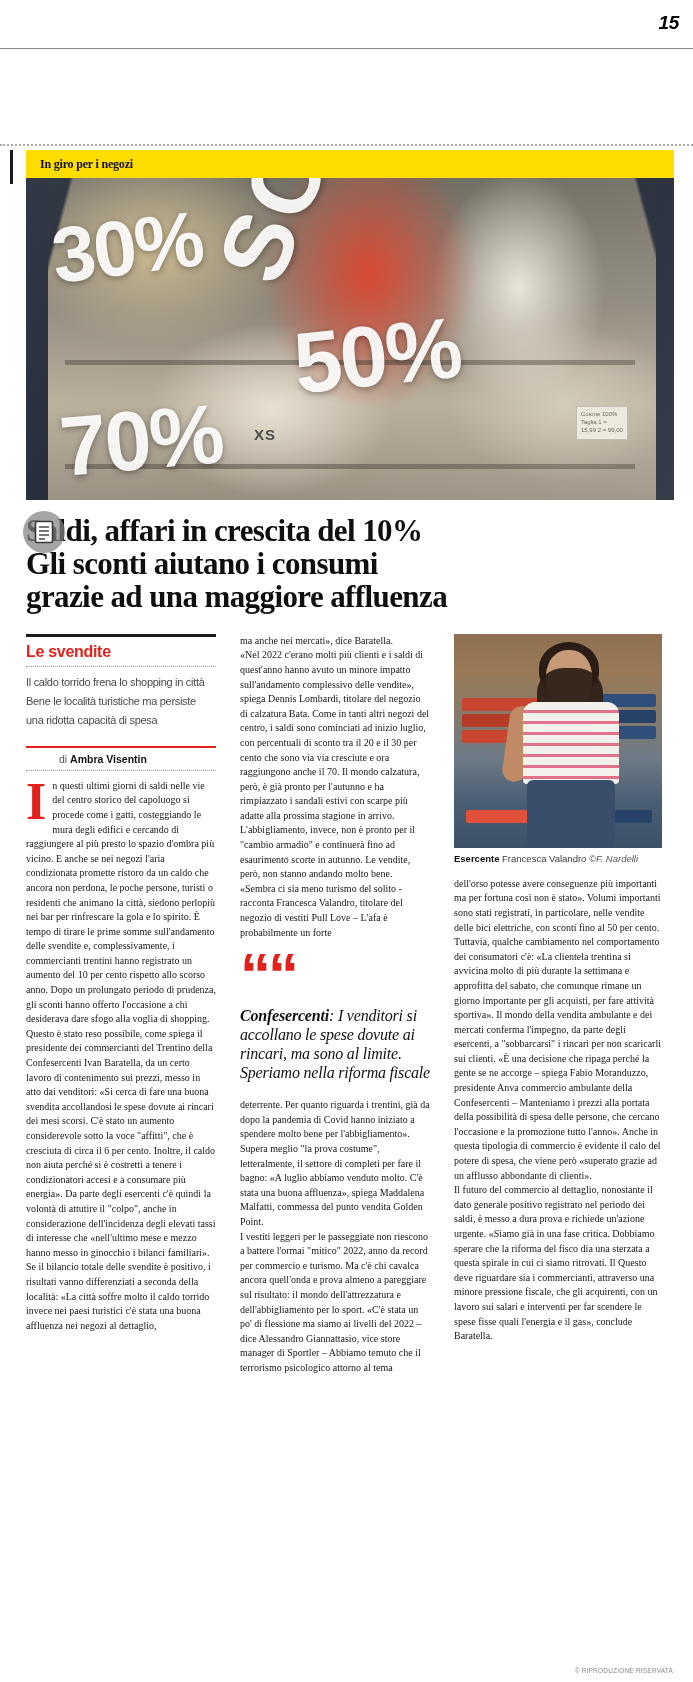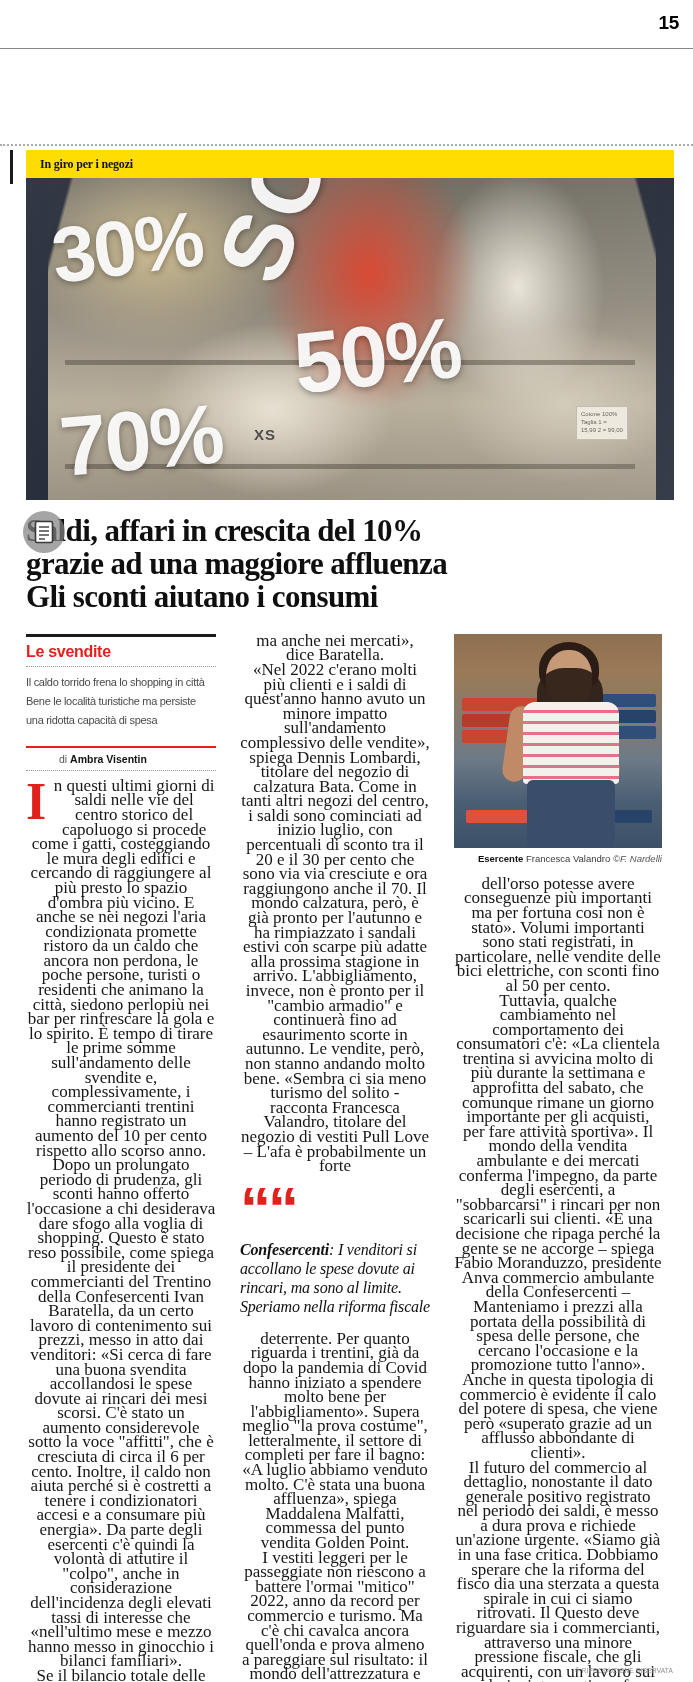--- a/index.html
+++ b/index.html
@@ -10,20 +10,21 @@
     font-family: "Liberation Serif", serif;
     color: #1a1a1a;
     overflow: hidden;
     position: relative;
   }
 
   
   .page-header {
     height: 50px;
     position: relative;
+    font-style: italic;
   }
   .page-number {
     position: absolute;
     right: 14px; top: 12px;
     font-family: "Liberation Sans", sans-serif;
     font-weight: bold;
     font-size: 19px;
     color: #000;
     letter-spacing: -0.3px;
   }
@@ -194,23 +195,23 @@
     font-size: 10.5px;
     color: #2a2a2a;
   }
   .byline .di { font-weight: normal; color: #555; margin-left: 33px; }
   .byline .author { font-weight: bold; color: #111; text-align: center; }
   .byline-dots { border-top: 1px dotted #9a9a9a; margin: 5px 0 8px 0; }
 
   
   .body {
     font-family: "Liberation Serif", serif;
-    font-size: 17px;
+    font-size: 10px;
     line-height: 14.6px;
-    text-align: center;
+    text-align: left;
     color: #161616;
     hyphens: none;
   }
   .body p { margin: 0; }
   .dropcap::first-letter {
     float: left;
     font-family: "Liberation Serif", serif;
     font-weight: bold;
     font-size: 52px;
     line-height: 42px;
@@ -291,21 +292,20 @@
     position: absolute; left: 35%; top: 146px;
     width: 88px; height: 68px; background: #3a4e6b; border-radius: 6px;
   }
 
   .caption {
     margin-top: 5px;
     font-family: "Liberation Sans", sans-serif;
     font-size: 9.5px;
     line-height: 12px;
     color: #3a3a3a;
-    text-align: right;
   }
   .caption .cap-lead { font-weight: bold; color: #111; }
   .caption .cap-credit { font-style: italic; color: #555; }
 
   .col3-body { margin-top: 12px; }
 
   .copyright {
     position: absolute;
     right: 20px; bottom: 8px;
     font-family: "Liberation Sans", sans-serif;
@@ -352,22 +352,22 @@
     <span class="doc-badge">
       <svg width="20" height="24" viewBox="0 0 20 24" aria-hidden="true">
         <rect x="1.5" y="1.5" width="17" height="21" rx="1.5" fill="#ffffff" stroke="#3a3a3a" stroke-width="1.6"></rect>
         <line x1="5" y1="7" x2="15" y2="7" stroke="#3a3a3a" stroke-width="1.4"></line>
         <line x1="5" y1="11" x2="15" y2="11" stroke="#3a3a3a" stroke-width="1.4"></line>
         <line x1="5" y1="15" x2="15" y2="15" stroke="#3a3a3a" stroke-width="1.4"></line>
         <line x1="5" y1="19" x2="11" y2="19" stroke="#3a3a3a" stroke-width="1.4"></line>
       </svg>
     </span>
     <span class="hl-line">Saldi, affari in crescita del 10%</span>
+    <span class="hl-line">Gli sconti aiutano i consumi</span>
     <span class="hl-line">grazie ad una maggiore affluenza</span>
-    <span class="hl-line">Gli sconti aiutano i consumi</span>
   </h1>
 
   <div class="cols">
 
     <div class="col">
       <div class="sum-rule-top"></div>
       <div class="sum-label">Le svendite</div>
       <div class="sum-dots"></div>
       <div class="summary">Il caldo torrido frena lo shopping in città Bene le località turistiche ma persiste una ridotta capacità di spesa</div>
 

